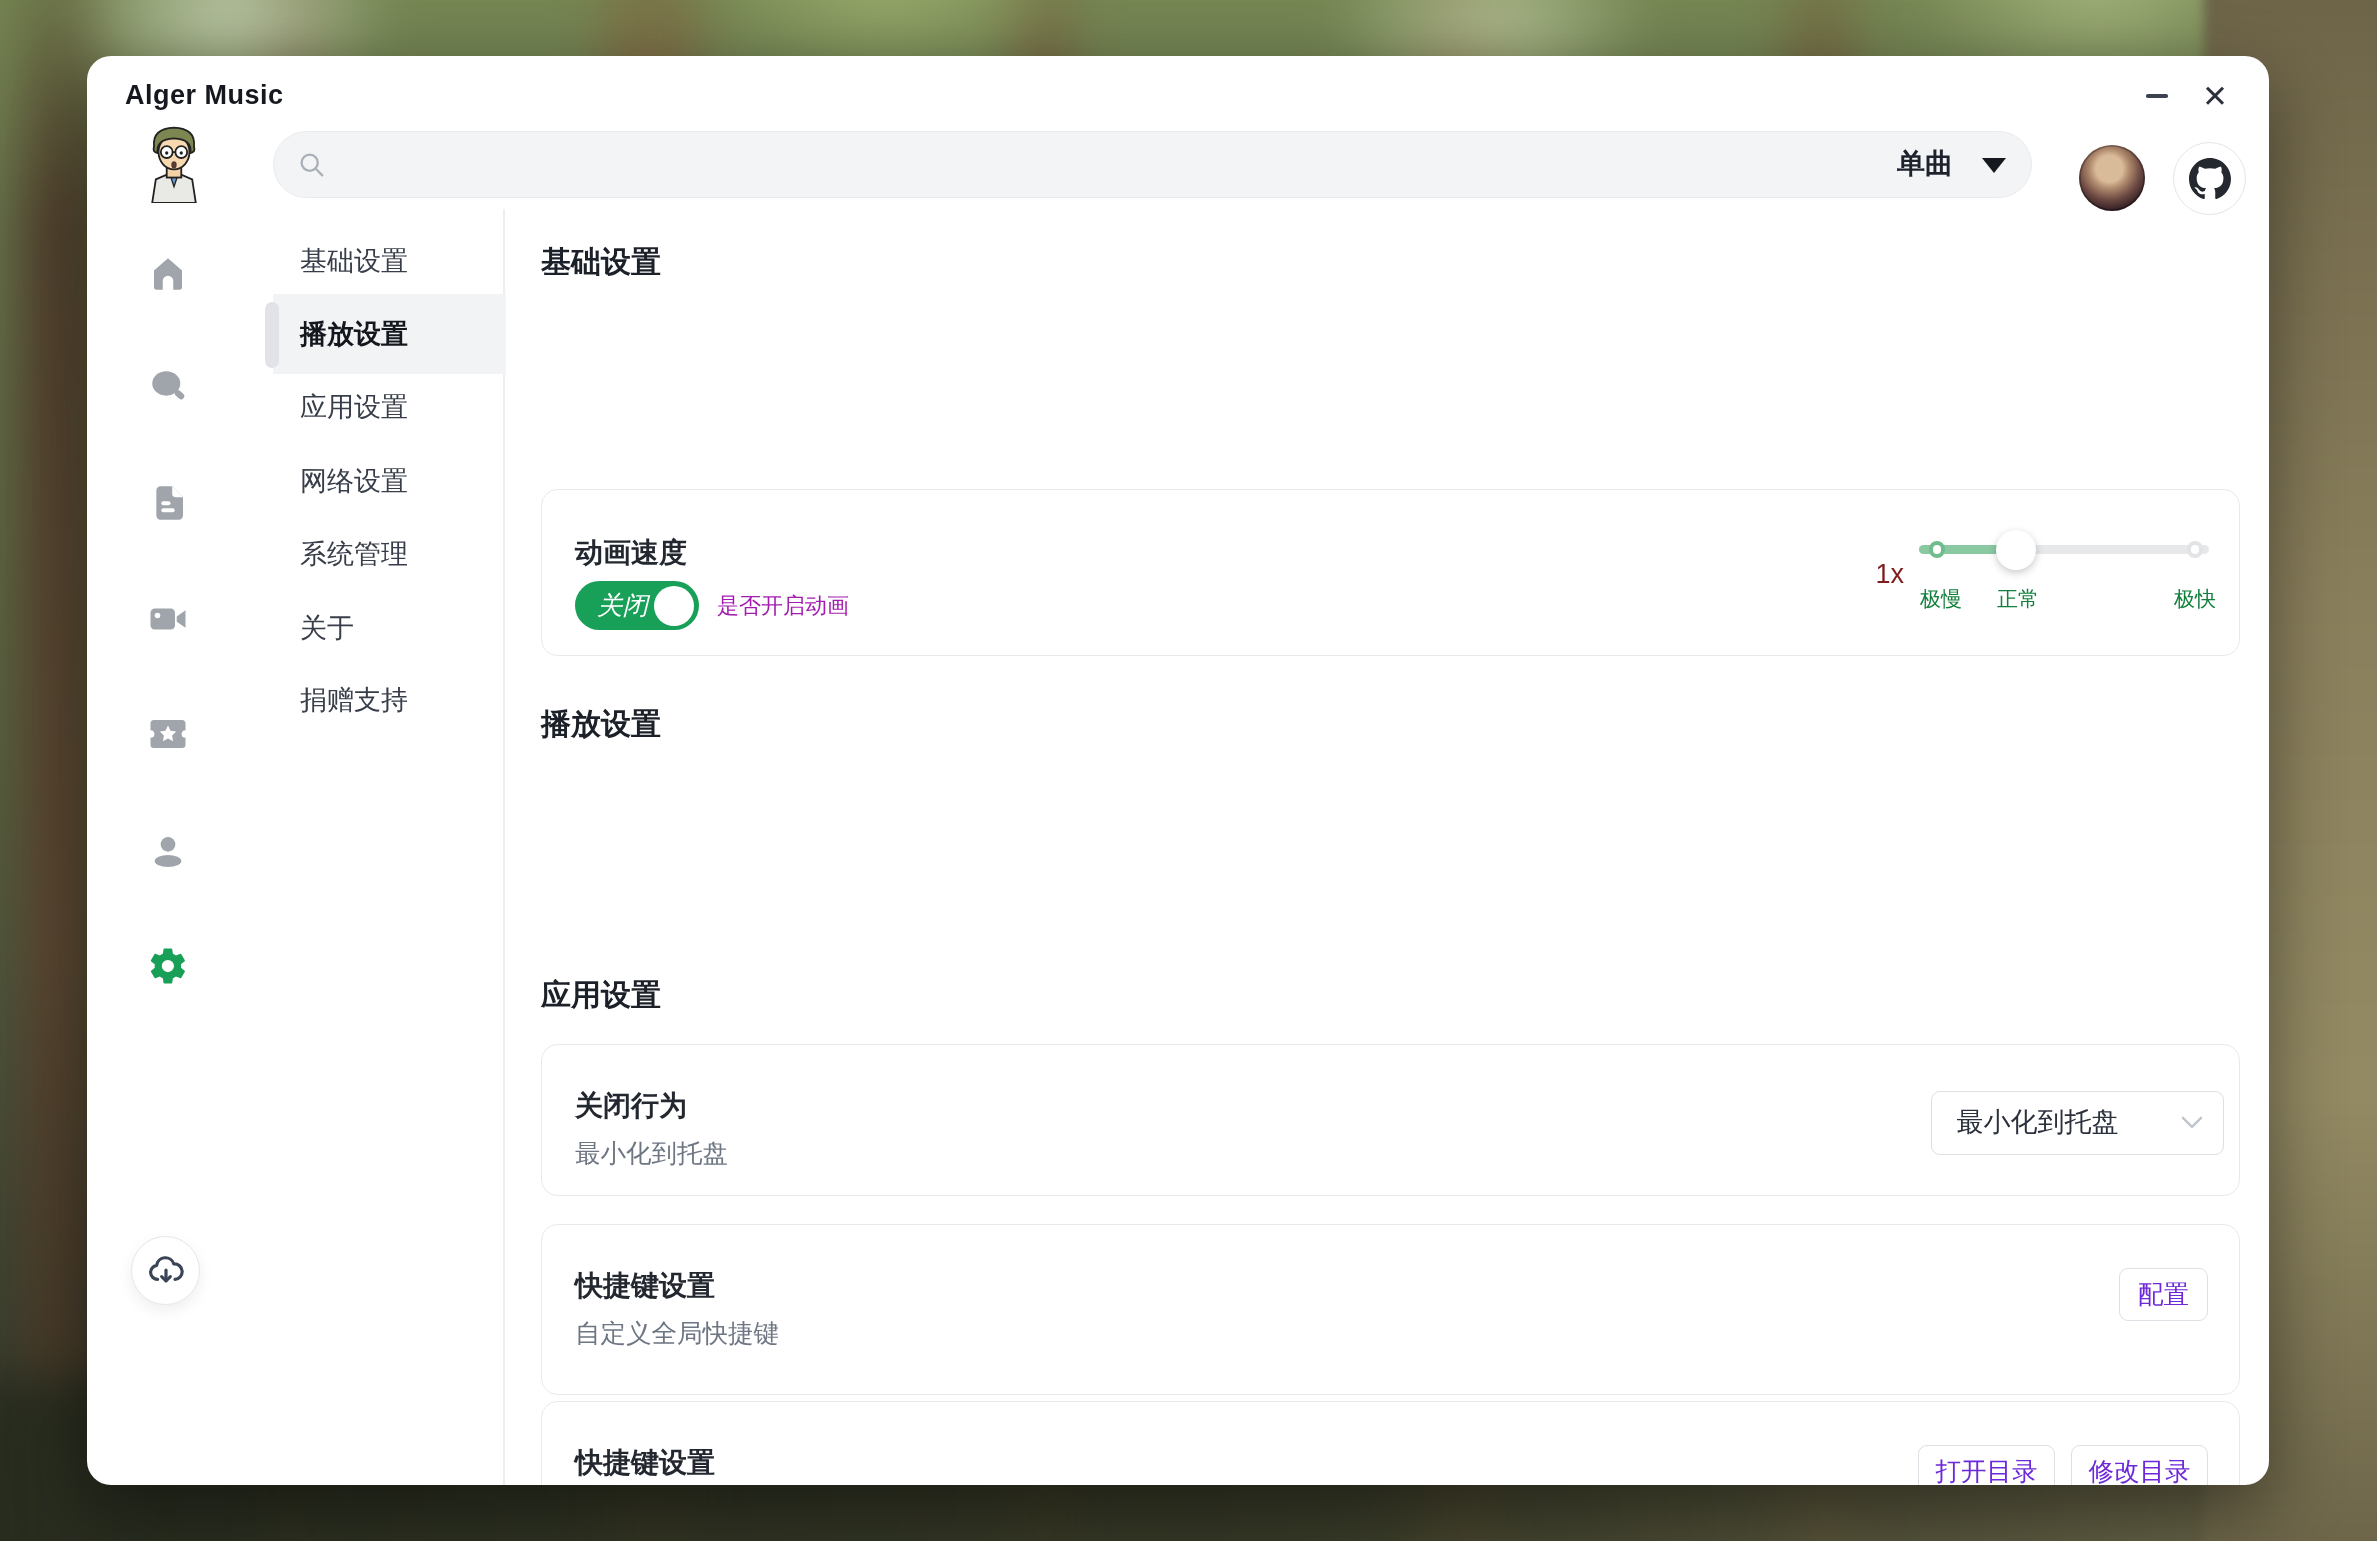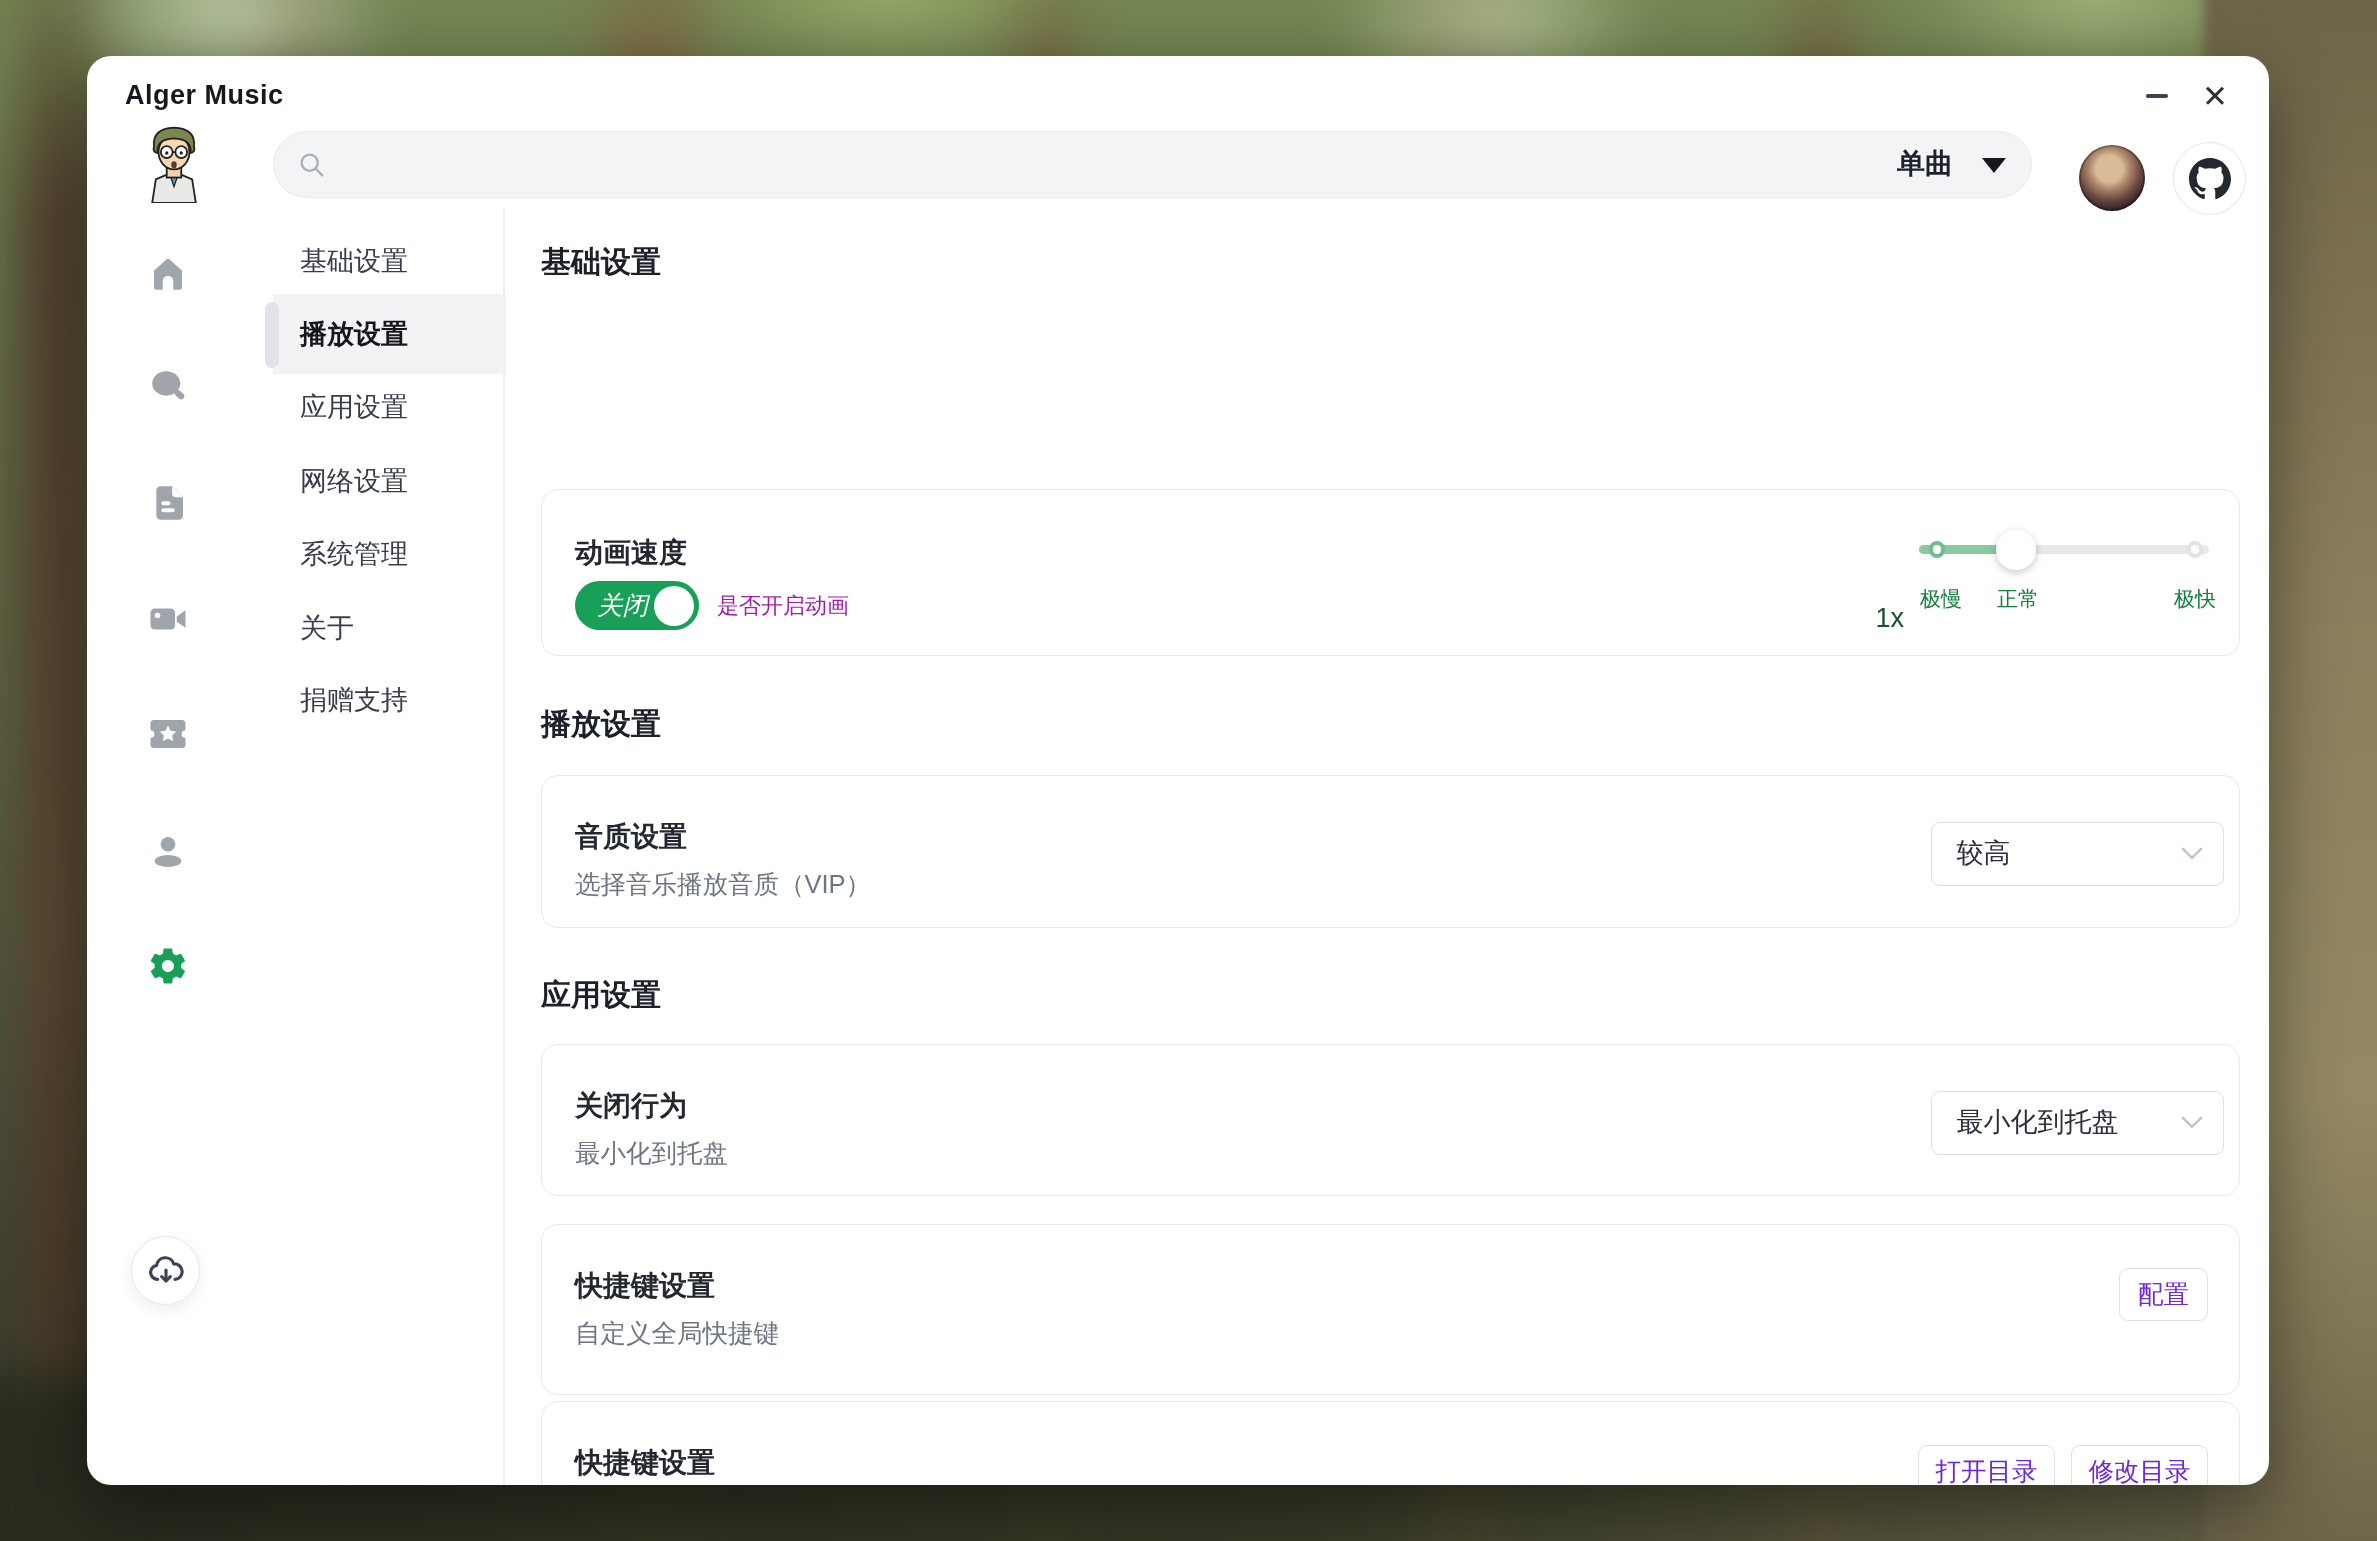--- a/index.html
+++ b/index.html
@@ -87,21 +87,21 @@
 
   
   .anim-toggle { position:absolute; left:33px; top:91px; width:124px; height:49px; border-radius:24.6px;
     background:#18a058; cursor:pointer;font-style:italic; }
   .anim-toggle .lab { position:absolute; left:22px; top:0; height:49px; display:flex; align-items:center;
     font-size:25.5px; color:#fff; font-weight:500; }
   .anim-knob { position:absolute; right:4.6px; top:4.6px; width:40px; height:40px; border-radius:50%; background:#fff; }
   .anim-desc { position:absolute; left:175px; top:91px; height:49px; display:flex; align-items:center;
     font-size:22px; color:#a21caf; }
   .speed-x { position:absolute; left:1316px; top:69px; width:46px; text-align:right;
-    font-size:27px; color:#14532d;margin-top:44px; }
+    font-size:27px; color:#7f1d1d; }
   .slider-rail { position:absolute; left:1377px; top:55px; width:290px; height:9px; border-radius:4.6px;
     background:#e7e8ea; cursor:pointer; }
   .slider-fill { position:absolute; left:0; top:0; height:9px; width:97px; border-radius:4.6px; background:#8bc9a2; }
   .mark-dot { position:absolute; top:-3.6px; width:16.4px; height:16.4px; border-radius:50%; background:#fff; }
   .dot-start { left:10px; border:4.6px solid #6fbd8d; }
   .dot-end { left:268px; border:4.6px solid #e2e3e6; }
   .slider-handle { position:absolute; left:77px; top:-15.5px; width:40px; height:40px; border-radius:50%;
     background:#fff; box-shadow:0 2.7px 9px rgba(0,0,0,.22); cursor:grab; }
   .slider-mark { position:absolute; top:95px; font-size:21px; color:#15803d; transform:translateX(-50%); white-space:nowrap; }
 
@@ -254,30 +254,20 @@
       <div class="mark-dot dot-end"></div>
       <div class="slider-handle"></div>
     </div>
     <div class="slider-mark" style="left:1399px">极慢</div>
     <div class="slider-mark" style="left:1476px">正常</div>
     <div class="slider-mark" style="left:1653px">极快</div>
   </div>
 
   <div class="sec-title" style="top:648px">播放设置</div>
 
-  <div class="card" style="top:719px;height:153px">
-    <div class="card-title" style="top:42px">音质设置</div>
-    <div class="card-sub" style="top:91px">选择音乐播放音质（VIP）</div>
-    <div class="select">
-      <div class="val">较高</div>
-      <svg class="chev" width="22" height="12.7" viewBox="0 0 24 14" fill="none" stroke="#bfc3cb" stroke-width="2.6" stroke-linecap="round">
-          <path d="M2 2l10 10L22 2"></path>
-        </svg>
-    </div>
-  </div>
 
   <div class="sec-title" style="top:919px">应用设置</div>
 
   <div class="card" style="top:988px;height:152px">
     <div class="card-title" style="top:42px">关闭行为</div>
     <div class="card-sub" style="top:91px">最小化到托盘</div>
     <div class="select">
       <div class="val">最小化到托盘</div>
       <svg class="chev" width="22" height="12.7" viewBox="0 0 24 14" fill="none" stroke="#bfc3cb" stroke-width="2.6" stroke-linecap="round">
           <path d="M2 2l10 10L22 2"></path>

